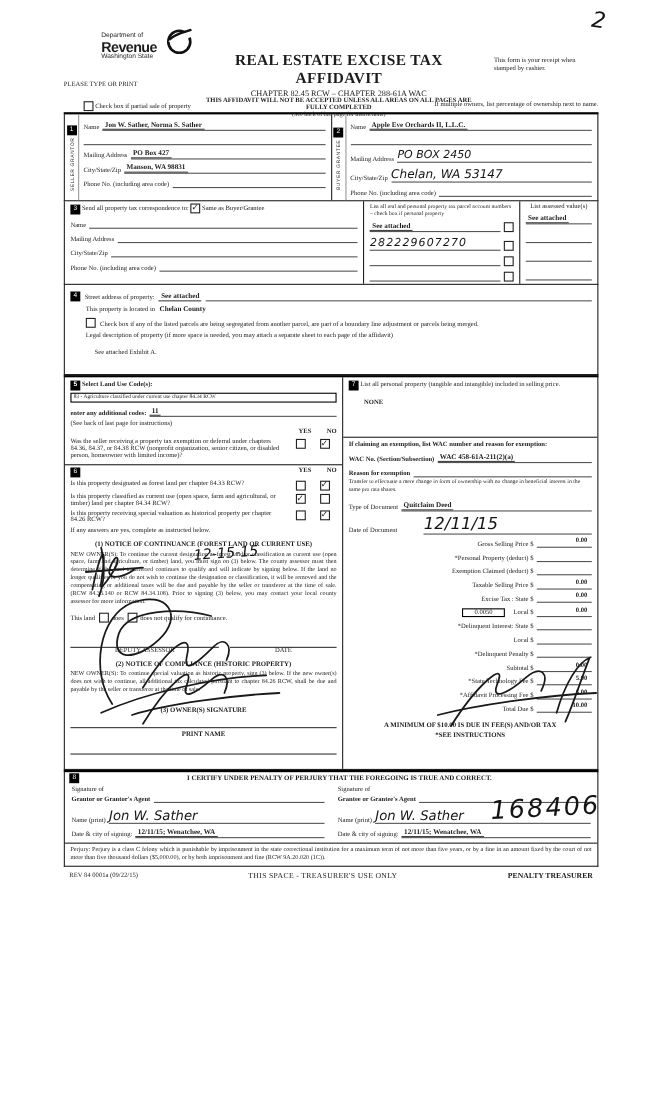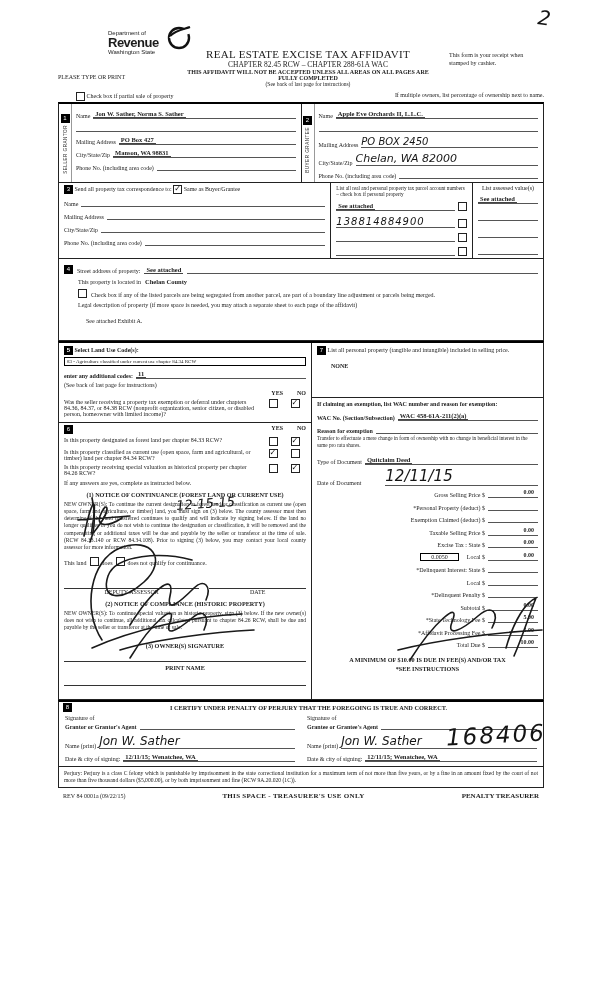--- a/index.html
+++ b/index.html
@@ -2,28 +2,28 @@
 <html><head>
 <meta charset="utf-8">
 <style>
   html,body{margin:0;padding:0;background:#e9e9e9;}
   .page{position:relative;width:600px;height:997px;background:#ffffff;margin:0 auto;
         font-family:"Liberation Serif", serif;color:#1c1c1c;overflow:hidden;}
   .form{position:absolute;left:58px;top:30px;width:486px;}
 
   
   .hdr{position:relative;height:60px;}
-  .logo{position:absolute;left:50px;top:0;line-height:1;}
+  .logo{position:absolute;left:34px;top:0;line-height:1;}
   .logo .l1{font-size:6px;font-family:"Liberation Sans",sans-serif;}
   .logo .l2{font-size:13px;font-weight:bold;font-family:"Liberation Sans",sans-serif;letter-spacing:-.5px;}
   .logo .l3{font-size:6px;font-family:"Liberation Sans",sans-serif;}
   .logo svg{position:absolute;left:58px;top:-4px;}
   .ptp{position:absolute;left:0;top:44px;font-size:6px;}
   .tblock{position:absolute;left:120px;top:18px;width:260px;text-align:center;}
-  .tblock .t1{font-size:11px;font-weight:normal;letter-spacing:.3px;}
+  .tblock .t1{font-size:14px;font-weight:bold;letter-spacing:.3px;}
   .tblock .t2{font-size:7.5px;}
   .tblock .t3{font-size:6px;font-weight:bold;}
   .tblock .t4{font-size:5.5px;}
   .receipt{position:absolute;right:0;top:22px;width:95px;font-size:6px;text-align:left;line-height:1.25;}
 
   
   .fs6{font-size:6px;} .fs5{font-size:5.2px;}
   .b{font-weight:bold;}
   .badge{display:inline-block;min-width:9px;height:9px;background:#000;color:#fff;
          font-size:6px;line-height:9px;text-align:center;font-family:"Liberation Sans",sans-serif;}
@@ -78,21 +78,21 @@
   .minnote{font-size:6.2px;font-weight:bold;text-align:center;margin-top:8px;line-height:1.4;}
 
   .certbar{display:flex;align-items:center;gap:6px;padding:1px 4px;border-bottom:none;}
   .certbar .stmt{flex:1;text-align:center;font-size:6.3px;font-weight:bold;}
   .sigcols{display:flex;}
   .sigcols .sc{flex:1;padding:2px 6px 4px 6px;}
   .sigcols .sc+.sc{border-left:none;}
 
   .perjury{font-size:5.6px;line-height:1.3;padding:3px 5px;border-top:1px solid #222;text-align:justify;}
   .footrow{display:flex;justify-content:space-between;align-items:center;padding:4px 5px 2px 5px;font-size:6px;}
-  .footrow .mid{font-weight:bold;font-size:7px;letter-spacing:.3px;}
+  .footrow .mid{font-weight:normal;font-size:7px;letter-spacing:.3px;}
   .footrow .right{font-weight:bold;font-size:7px;}
 
   
   .hw-abs{position:absolute;font-family:"DejaVu Sans",sans-serif;font-style:italic;color:#141414;}
   .sig{position:absolute;pointer-events:none;}
   .sig path{fill:none;stroke:#1a1a1a;stroke-width:1.6;stroke-linecap:round;}
 </style>
 </head>
 <body>
 
@@ -168,21 +168,21 @@
             </div>
           <div class="fline">
               <span class="u"></span>
             </div>
           <div class="fline">
               <span>Mailing Address</span>
             <span class="u"><span class="hw" style="font-size:10px;">PO BOX 2450</span></span>
             </div>
           <div class="fline">
               <span>City/State/Zip</span>
-            <span class="u"><span class="hw" style="font-size:11px;">Chelan, WA 82000</span></span>
+            <span class="u"><span class="hw" style="font-size:11px;">Chelan, WA 53147</span></span>
             </div>
           <div class="fline">
               <span>Phone No. (including area code)</span>
             <span class="u"></span>
             </div>
         </div>
       </div>
     </div>
 
     <div class="sec c3" style="border-top:none;">
@@ -210,21 +210,21 @@
             <span class="u"></span>
           </div>
       </div>
       <div class="col-b">
         <div class="fs5">List all real and personal property tax parcel account numbers – check box if personal property</div>
         <div class="cbrow">
             <span class="u"><span class="val">See attached</span></span>
             <span class="cb"></span>
           </div>
         <div class="cbrow">
-            <span class="u"><span class="hw" style="font-size:10px;letter-spacing:1px;">138814884900</span></span>
+            <span class="u"><span class="hw" style="font-size:10px;letter-spacing:1px;">282229607270</span></span>
             <span class="cb"></span>
           </div>
         <div class="cbrow">
             <span class="u"></span>
             <span class="cb"></span>
           </div>
         <div class="cbrow">
             <span class="u"></span>
             <span class="cb"></span>
           </div>

